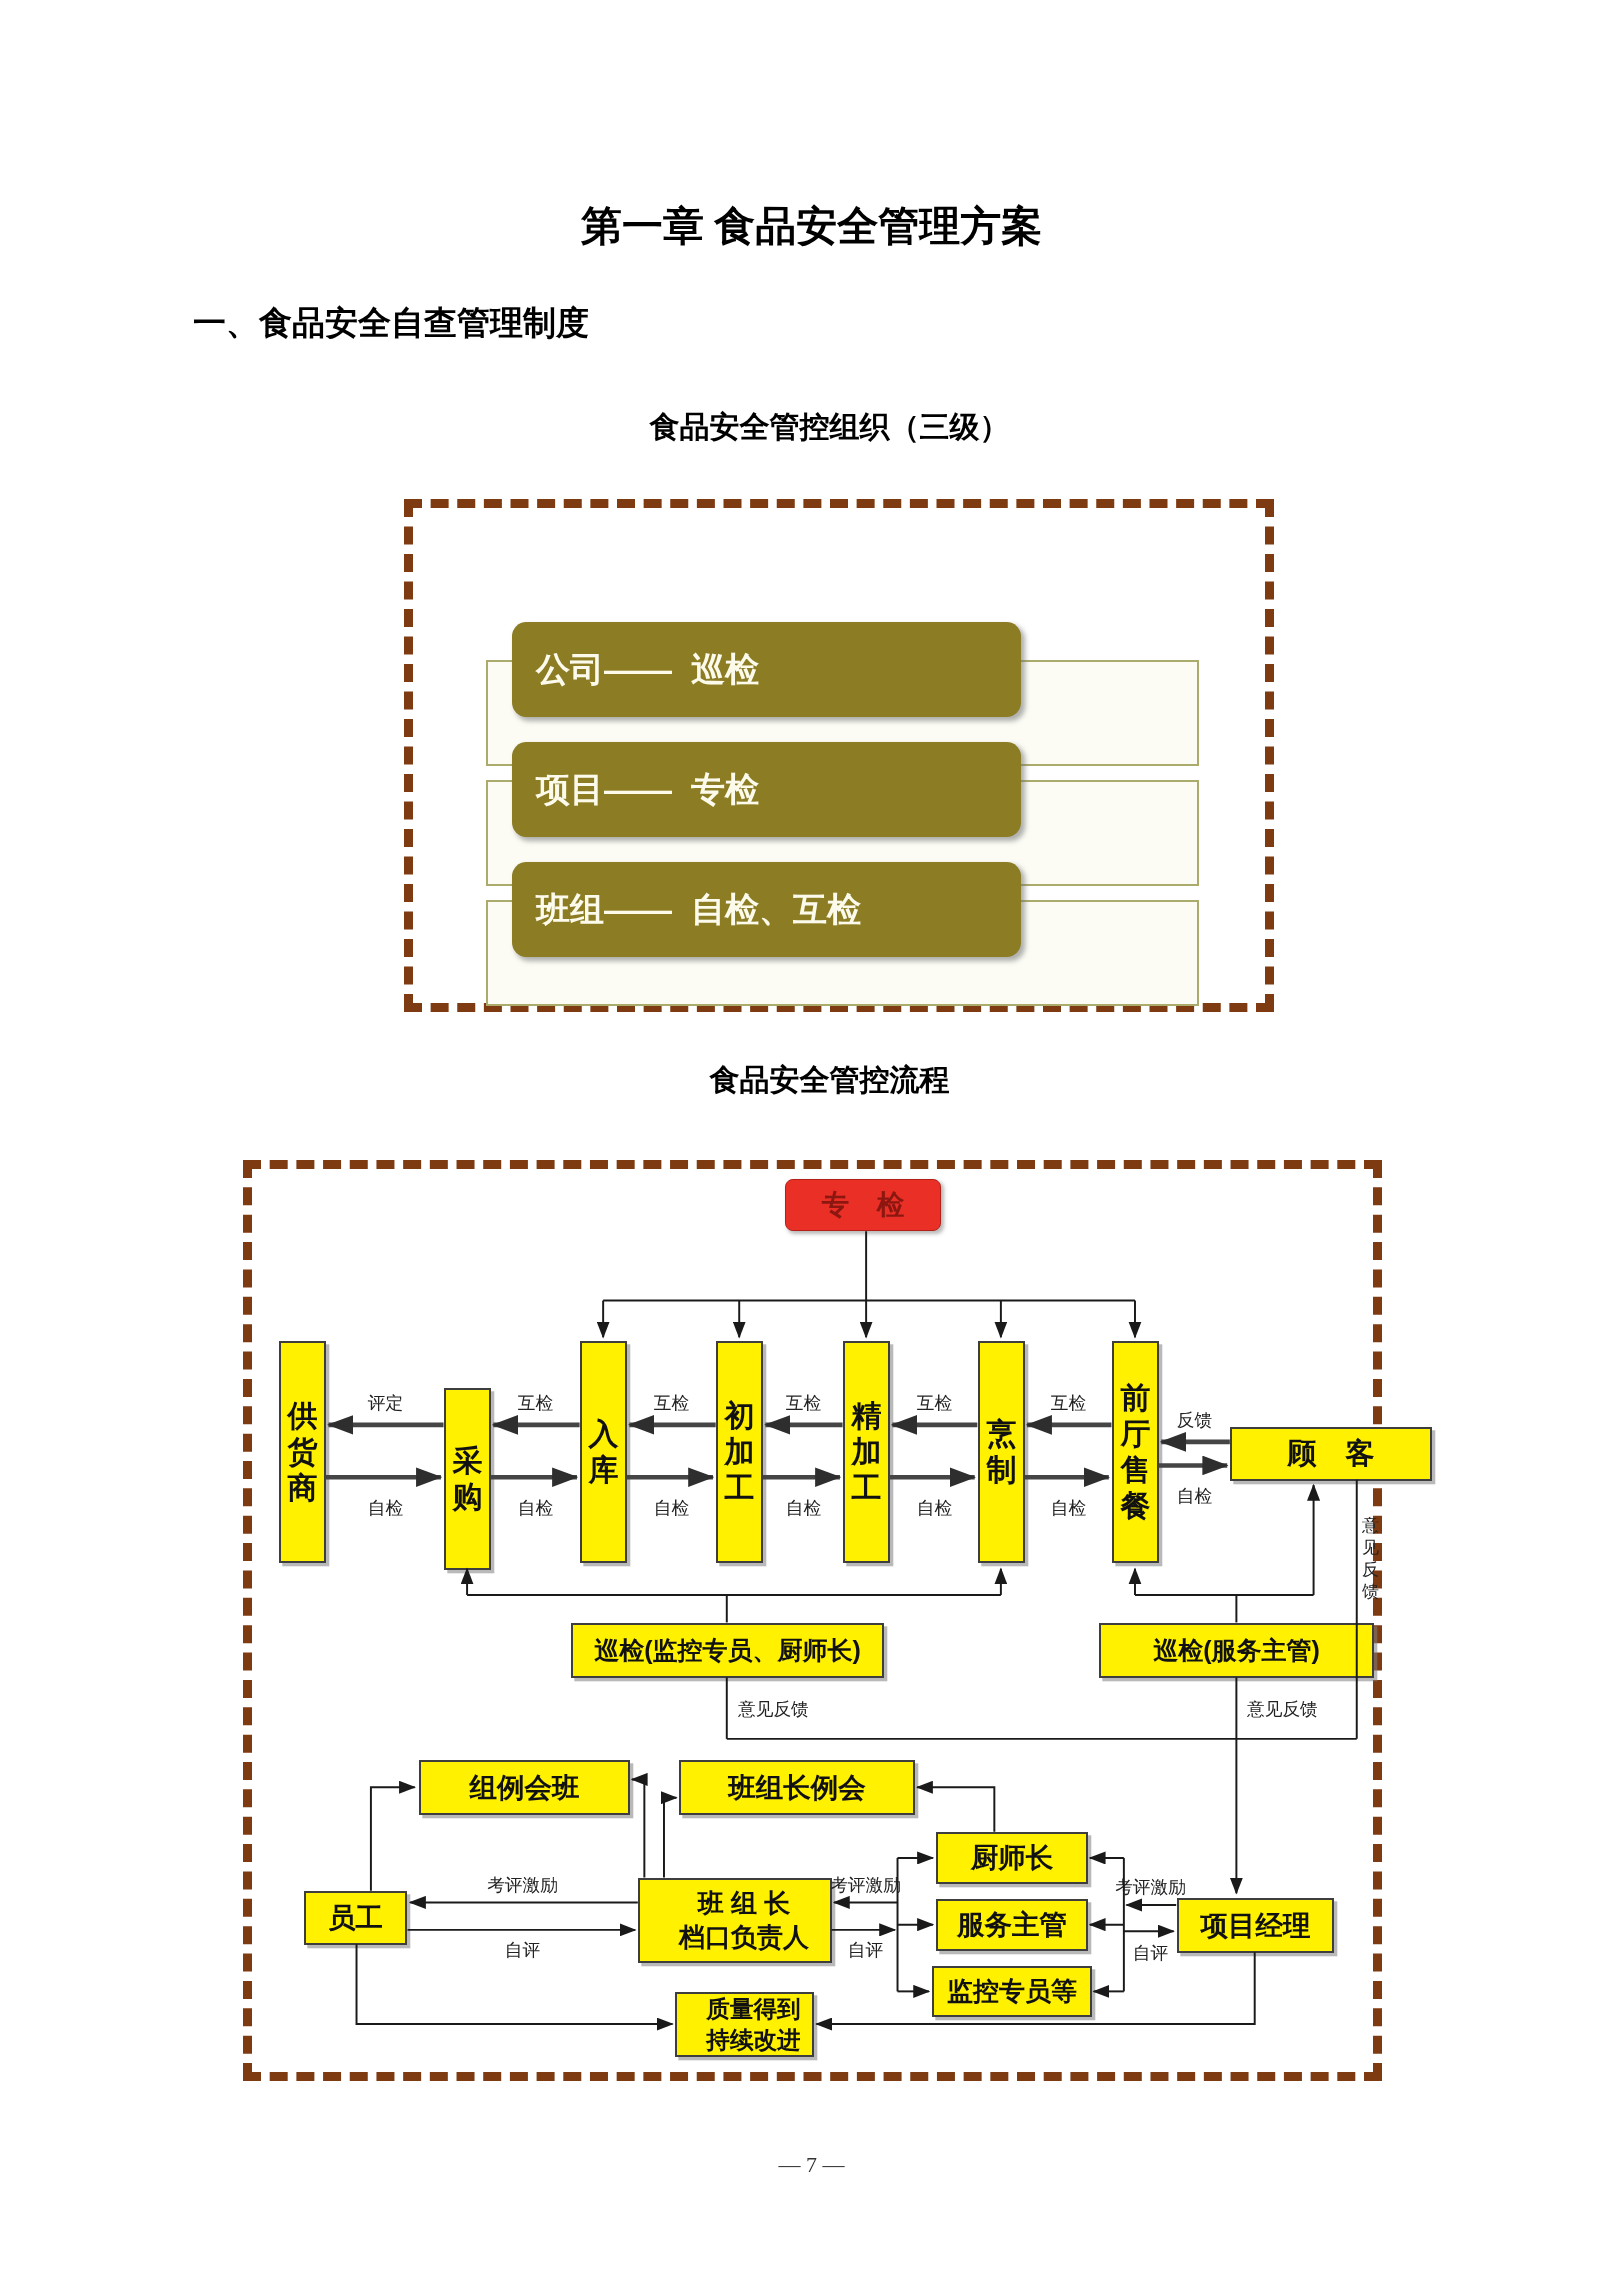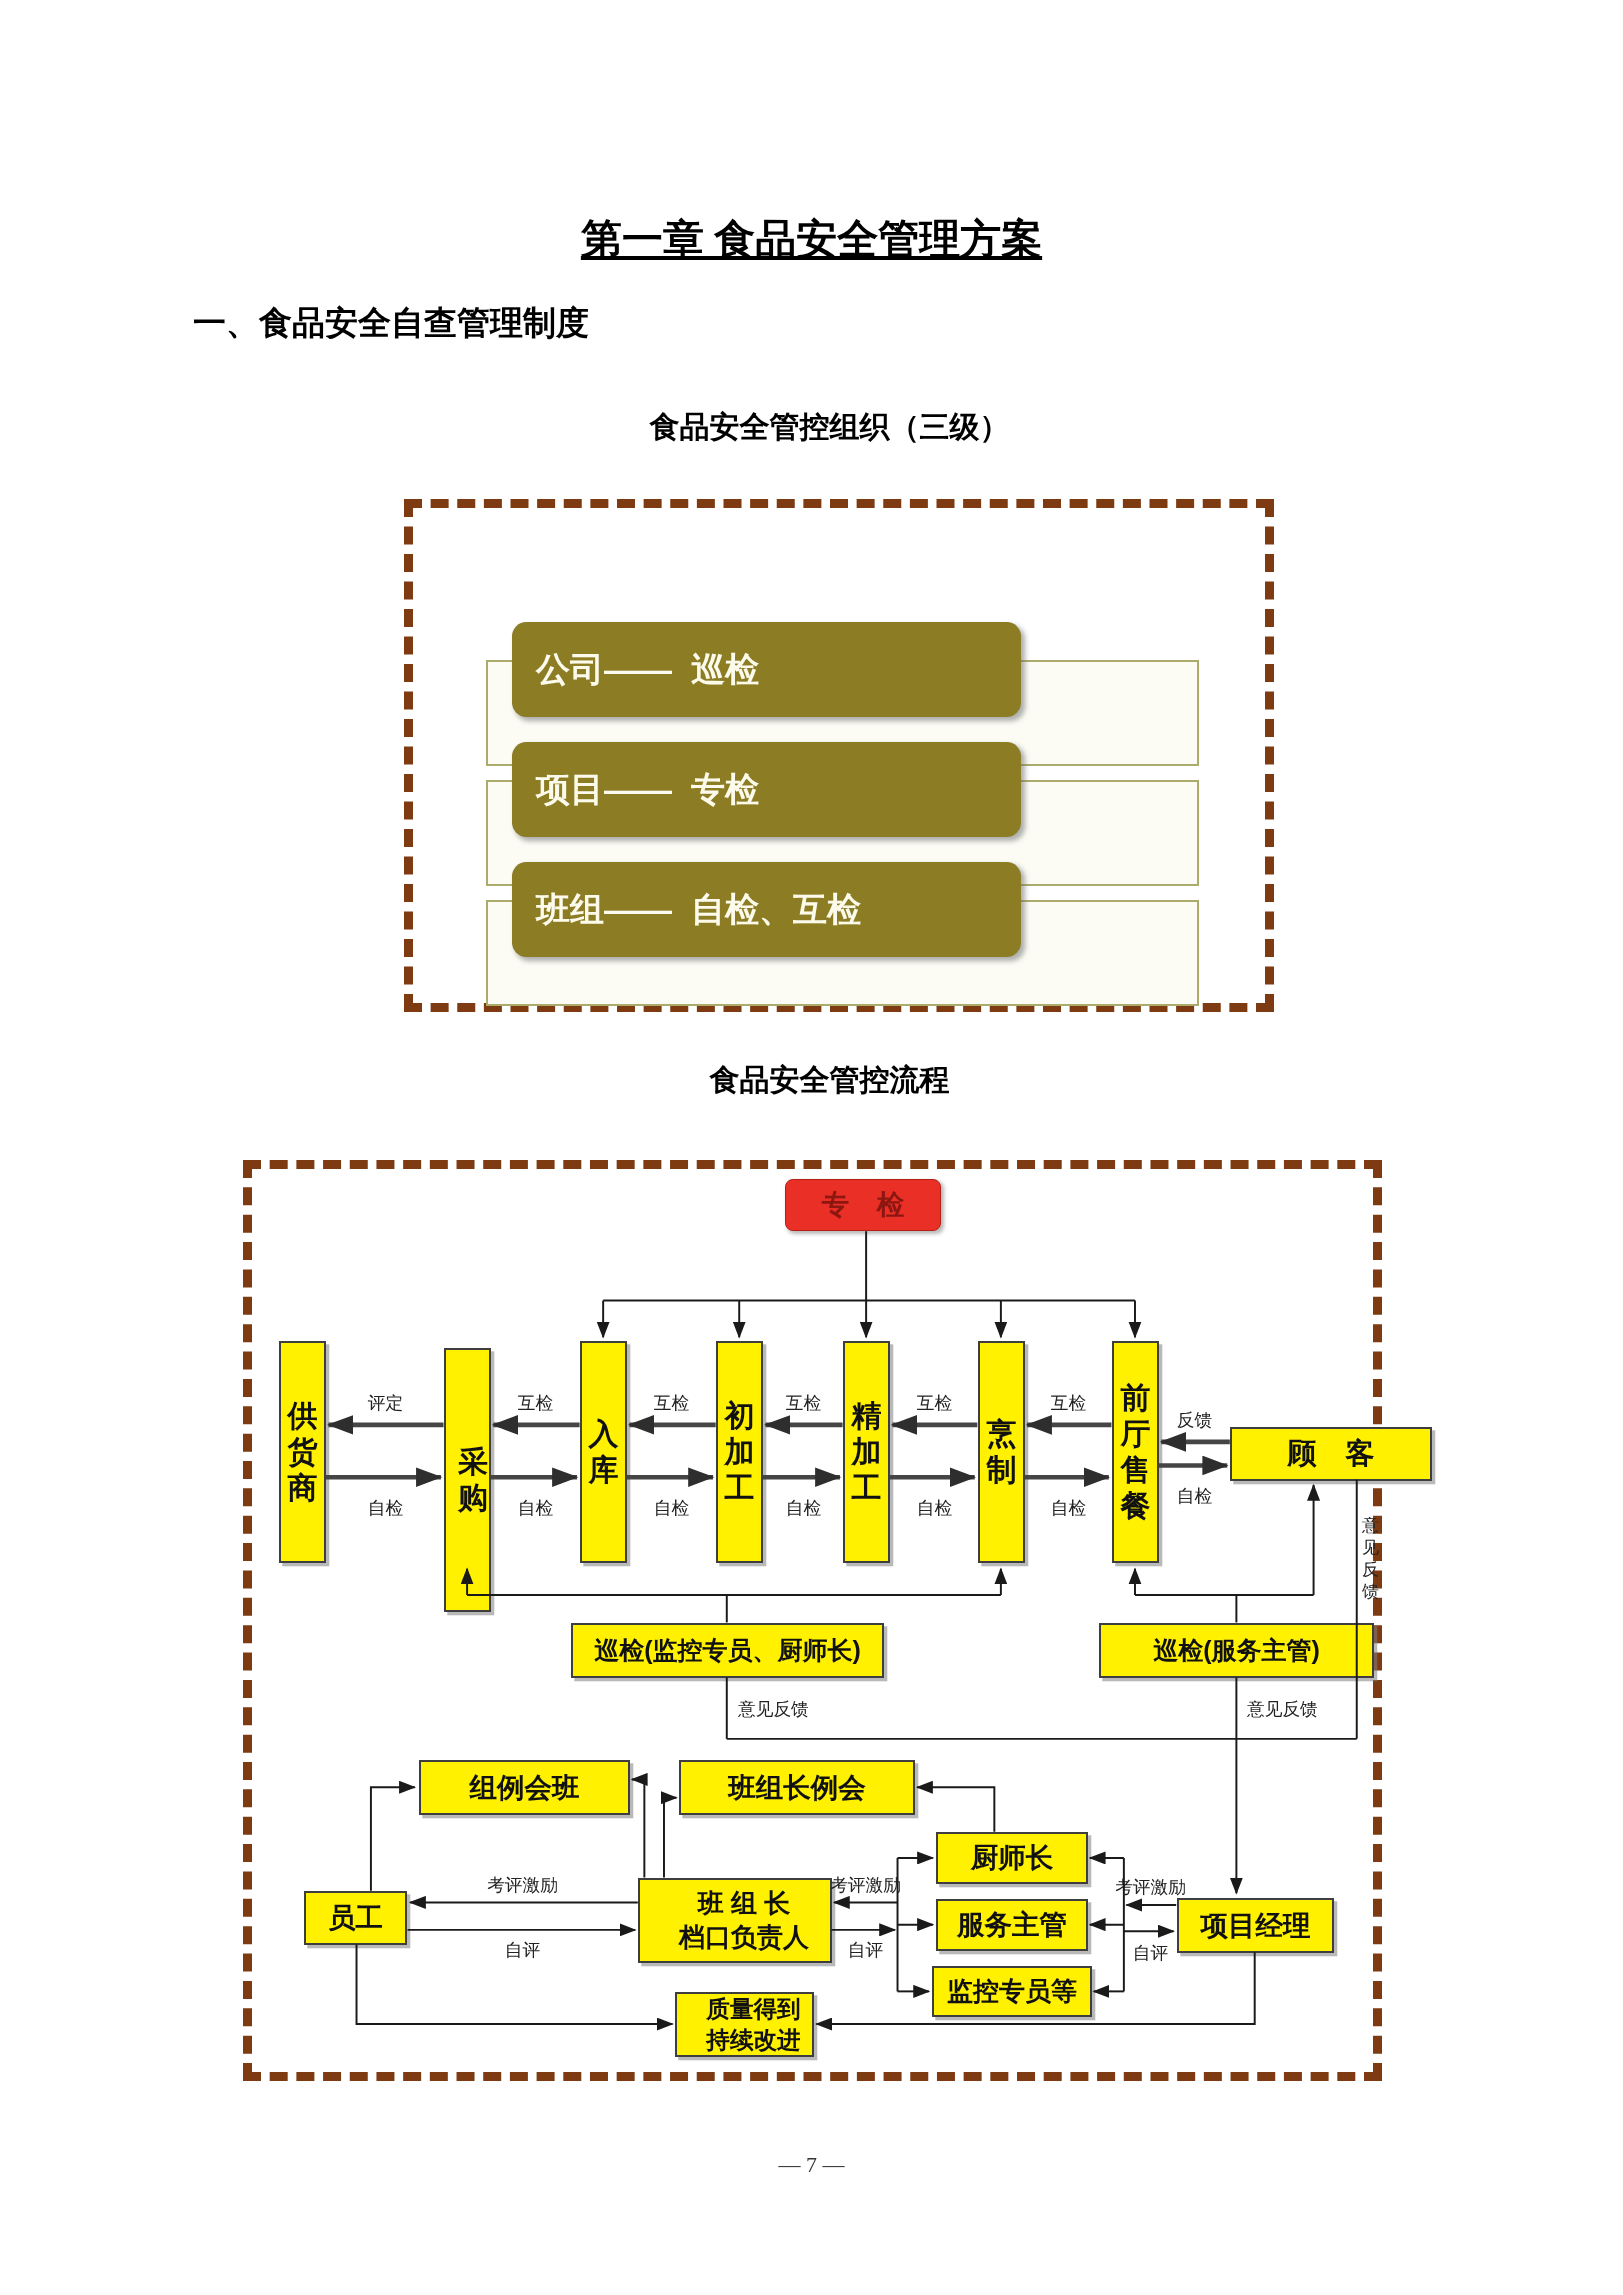--- a/index.html
+++ b/index.html
@@ -30,21 +30,21 @@
   .bnode{font-size:27.5px;}
   .bnode2{font-size:23.6px;white-space:pre-line;text-align:center;line-height:1.3;padding-left:18px;}
   .small-label{font-size:17.7px;color:#222;text-align:center;}
   .vlabel{width:19.6px;word-break:break-all;line-height:1.3;font-size:17px;color:#222;}
   .page-number{width:1623px;text-align:center;font-size:22px;color:#333;}
   svg.wires{position:absolute;left:0;top:0;pointer-events:none;}
 </style>
 </head>
 <body>
 
-<div class="abs serif chapter-title" style="top:212px;left:0;text-decoration:underline;">第一章 食品安全管理方案</div>
+<div class="abs serif chapter-title" style="top:199px;left:0;">第一章 食品安全管理方案</div>
 <div class="abs serif section-heading" style="top:301px;left:193px;">一、食品安全自查管理制度</div>
 
 <div class="abs serif diagram-title" style="top:407px;left:0;">食品安全管控组织（三级）</div>
 
 <div class="abs dashed-frame" style="left:404px;top:499px;width:870px;height:513px;"></div>
 
 <div class="abs org-rect" style="left:486px;top:660px;width:713px;height:106px;"></div>
 <div class="abs org-pill" style="left:512px;top:622px;width:509px;height:95px;">公司——  巡检</div>
 
 <div class="abs org-rect" style="left:486px;top:780px;width:713px;height:106px;"></div>
@@ -55,21 +55,21 @@
 
 <div class="abs serif diagram-title" style="top:1060px;left:0;">食品安全管控流程</div>
 
 <div class="abs dashed-frame" style="left:243px;top:1160px;width:1139px;height:921px;"></div>
 
 <div class="abs redbox" style="left:785px;top:1179px;width:156px;height:52px;">专　检</div>
 
 <div class="abs ybox" style="left:279px;top:1341px;width:47px;height:222px;">
     <span class="vt">供货商</span>
   </div>
-<div class="abs ybox" style="left:444px;top:1348px;width:47px;height:264px;justify-content:flex-end;">
+<div class="abs ybox" style="left:444px;top:1388px;width:47px;height:182px;">
     <span class="vt">采购</span>
   </div>
 <div class="abs ybox" style="left:580px;top:1341px;width:47px;height:222px;">
     <span class="vt">入库</span>
   </div>
 <div class="abs ybox" style="left:716px;top:1341px;width:47px;height:222px;">
     <span class="vt">初加工</span>
   </div>
 <div class="abs ybox" style="left:843px;top:1341px;width:47px;height:222px;">
     <span class="vt">精加工</span>

